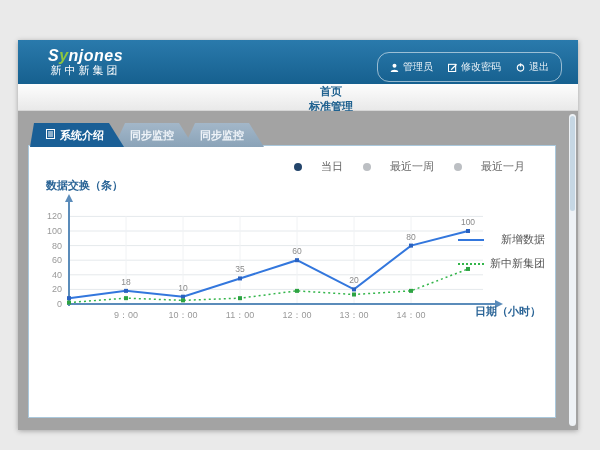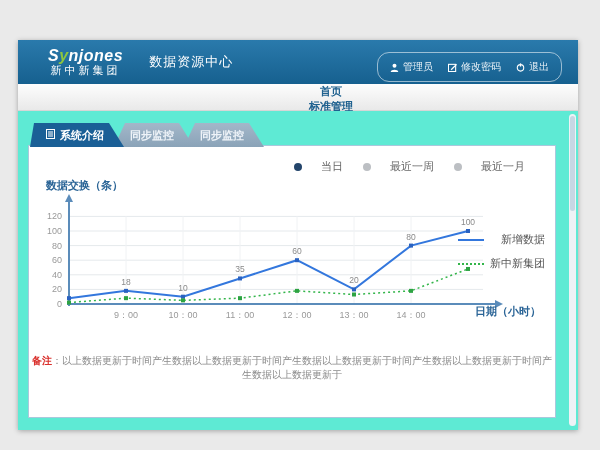--- a/index.html
+++ b/index.html
@@ -23,21 +23,21 @@
   .user-item { display:flex; align-items:center; gap:4px; color:#e9f1f7; font-size:10px; cursor:pointer; }
   .user-item svg { display:block; }
 
   
   .nav { height:27px; background:linear-gradient(#fdfdfd,#e9e9e9);
     border-bottom:1px solid #d6d6d6; display:flex; align-items:center; padding-left:66px;flex-direction:column; }
   .nav-item { font-size:11px; font-weight:bold; color:#1f618f; padding:0 24px; cursor:pointer; }
   .nav-sep { width:1px; height:12px; background:#c6c6c6; }
 
   
-  .content { position:relative; height:319px; background:#5eead4; }
+  .content { position:relative; height:319px; background:#a3a3a3; }
 
   .tabs { position:absolute; left:12px; top:12px; display:flex; height:24px; }
   .tab { height:24px; line-height:24px; font-size:11px; font-weight:bold;
     padding:0 20px 0 16px; cursor:pointer; display:flex; align-items:center; gap:5px; }
   .tab.active { background:#1a5f96; color:#fff; z-index:3;
     clip-path:polygon(4px 0, calc(100% - 15px) 0, 100% 100%, 0 100%); }
   .tab.inactive { background:linear-gradient(#a3b7c9,#8aa3b8); color:#eef3f8; margin-left:-10px;
     clip-path:polygon(11px 0, calc(100% - 15px) 0, 100% 100%, 0 100%); }
   .tab.inactive:nth-child(2){ z-index:2; } .tab.inactive:nth-child(3){ z-index:1; }
 
@@ -72,21 +72,20 @@
 </head>
 <body>
 
 <div class="card">
 
   <div class="hdr">
     <div class="logo">
       <div class="logo-en"><span>S</span><span class="logo-y">y</span><span>njones</span></div>
       <div class="logo-cn">新中新集团</div>
     </div>
-    <div class="hdr-title">数据资源中心</div>
 
     <div class="user-pill">
       <div class="user-item">
         <span>
           <svg width="9" height="9" viewBox="0 0 10 10">
               <circle cx="5" cy="3" r="2.2" fill="#fff"></circle>
               <path d="M0.8 10 C0.8 6.8 9.2 6.8 9.2 10 Z" fill="#fff"></path>
             </svg>
         </span>
         <span>管理员</span>
@@ -229,21 +228,20 @@
           <span class="lbl">新增数据</span>
         </div>
         <div class="legend-item">
           <span class="sw sw-dotted"></span>
           <span class="lbl">新中新集团</span>
         </div>
       </div>
 
       <div class="x-title">日期（小时）</div>
 
-      <div class="note"><b>备注</b><span>：以上数据更新于时间产生数据以上数据更新于时间产生数据以上数据更新于时间产生数据以上数据更新于时间产生数据以上数据更新于</span></div>
     </div>
 
   </div>
 
   <div class="scrollbar">
     <div class="thumb"></div>
   </div>
 </div>
 
 </body></html>

